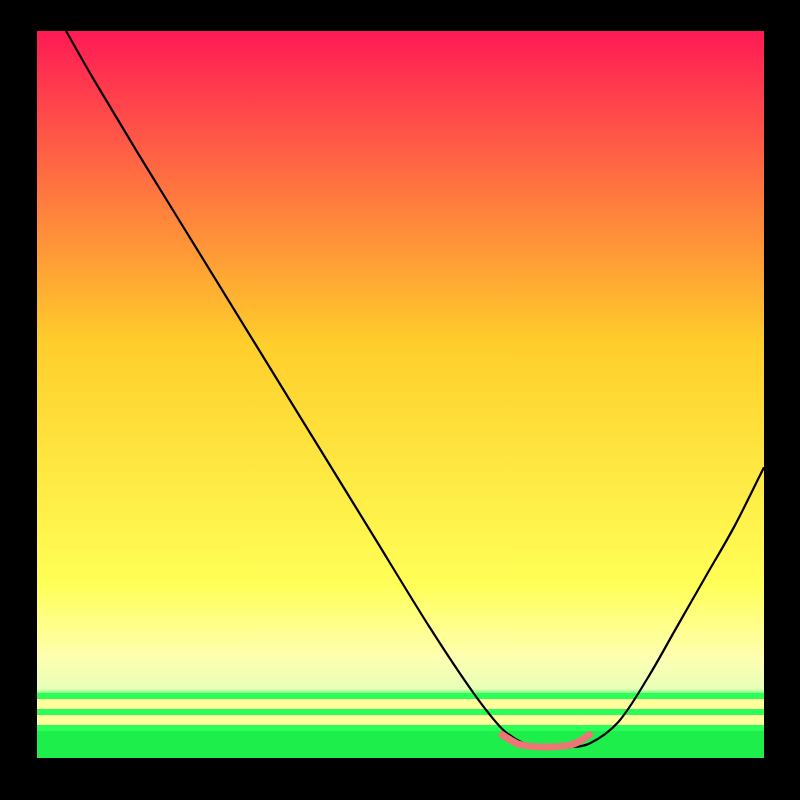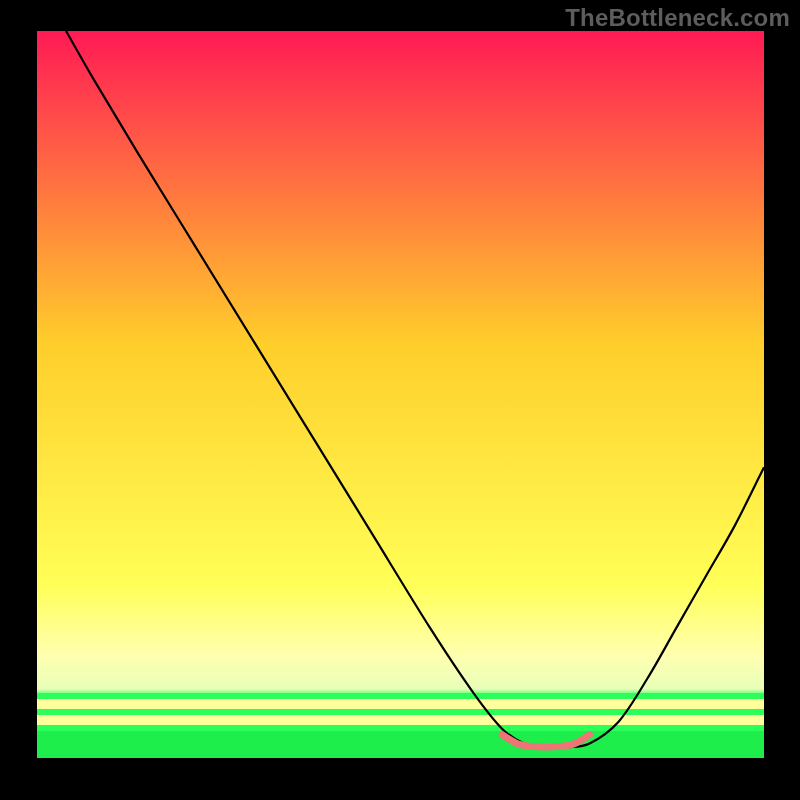--- a/index.html
+++ b/index.html
@@ -29,21 +29,20 @@
   svg.chart {
     position: absolute;
     left: 0;
     top: 0;
   }
 </style>
 </head>
 <body>
 <div class="stage">
 
-<div class="watermark">TheBottleneck.com</div>
 
 <svg class="chart" width="800" height="800" viewBox="0 0 800 800">
   <defs>
     <linearGradient id="heat-gradient" x1="0" y1="0" x2="0" y2="1">
     <stop offset="0%" stop-color="#ff1a55"></stop>
           <stop offset="43%" stop-color="#ffce2b"></stop>
           <stop offset="76%" stop-color="#ffff57"></stop>
           <stop offset="86%" stop-color="#ffffb0"></stop>
           <stop offset="90.5%" stop-color="#e8ffb8"></stop>
           <stop offset="91.5%" stop-color="#2cff5a"></stop>

